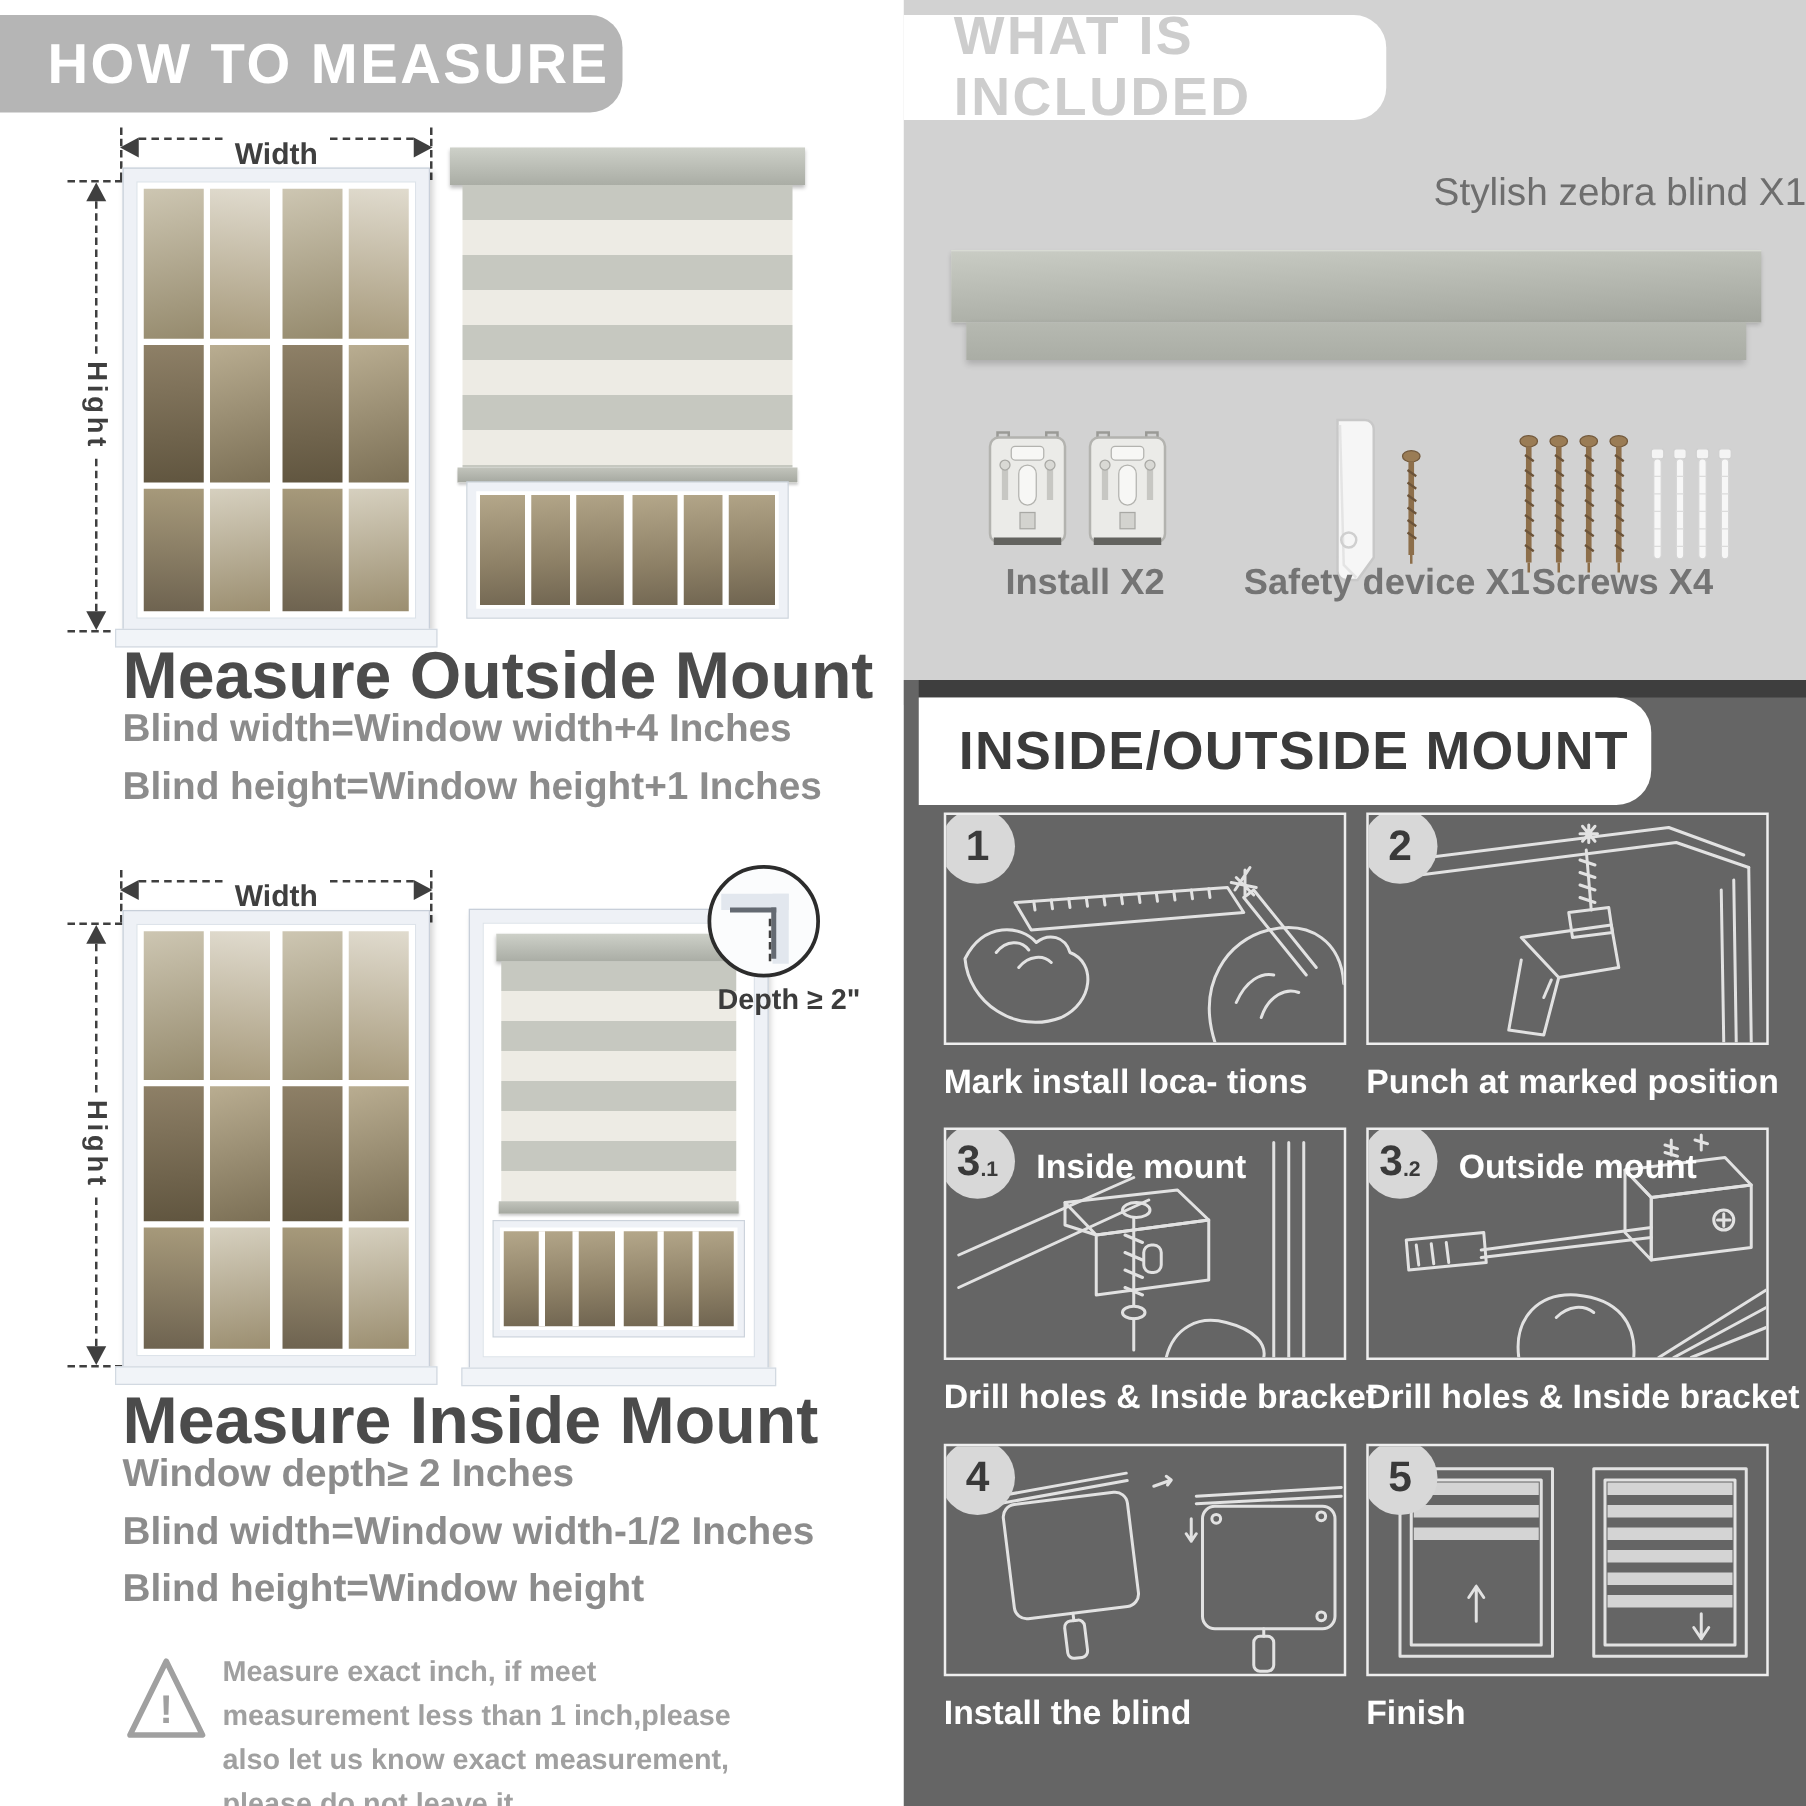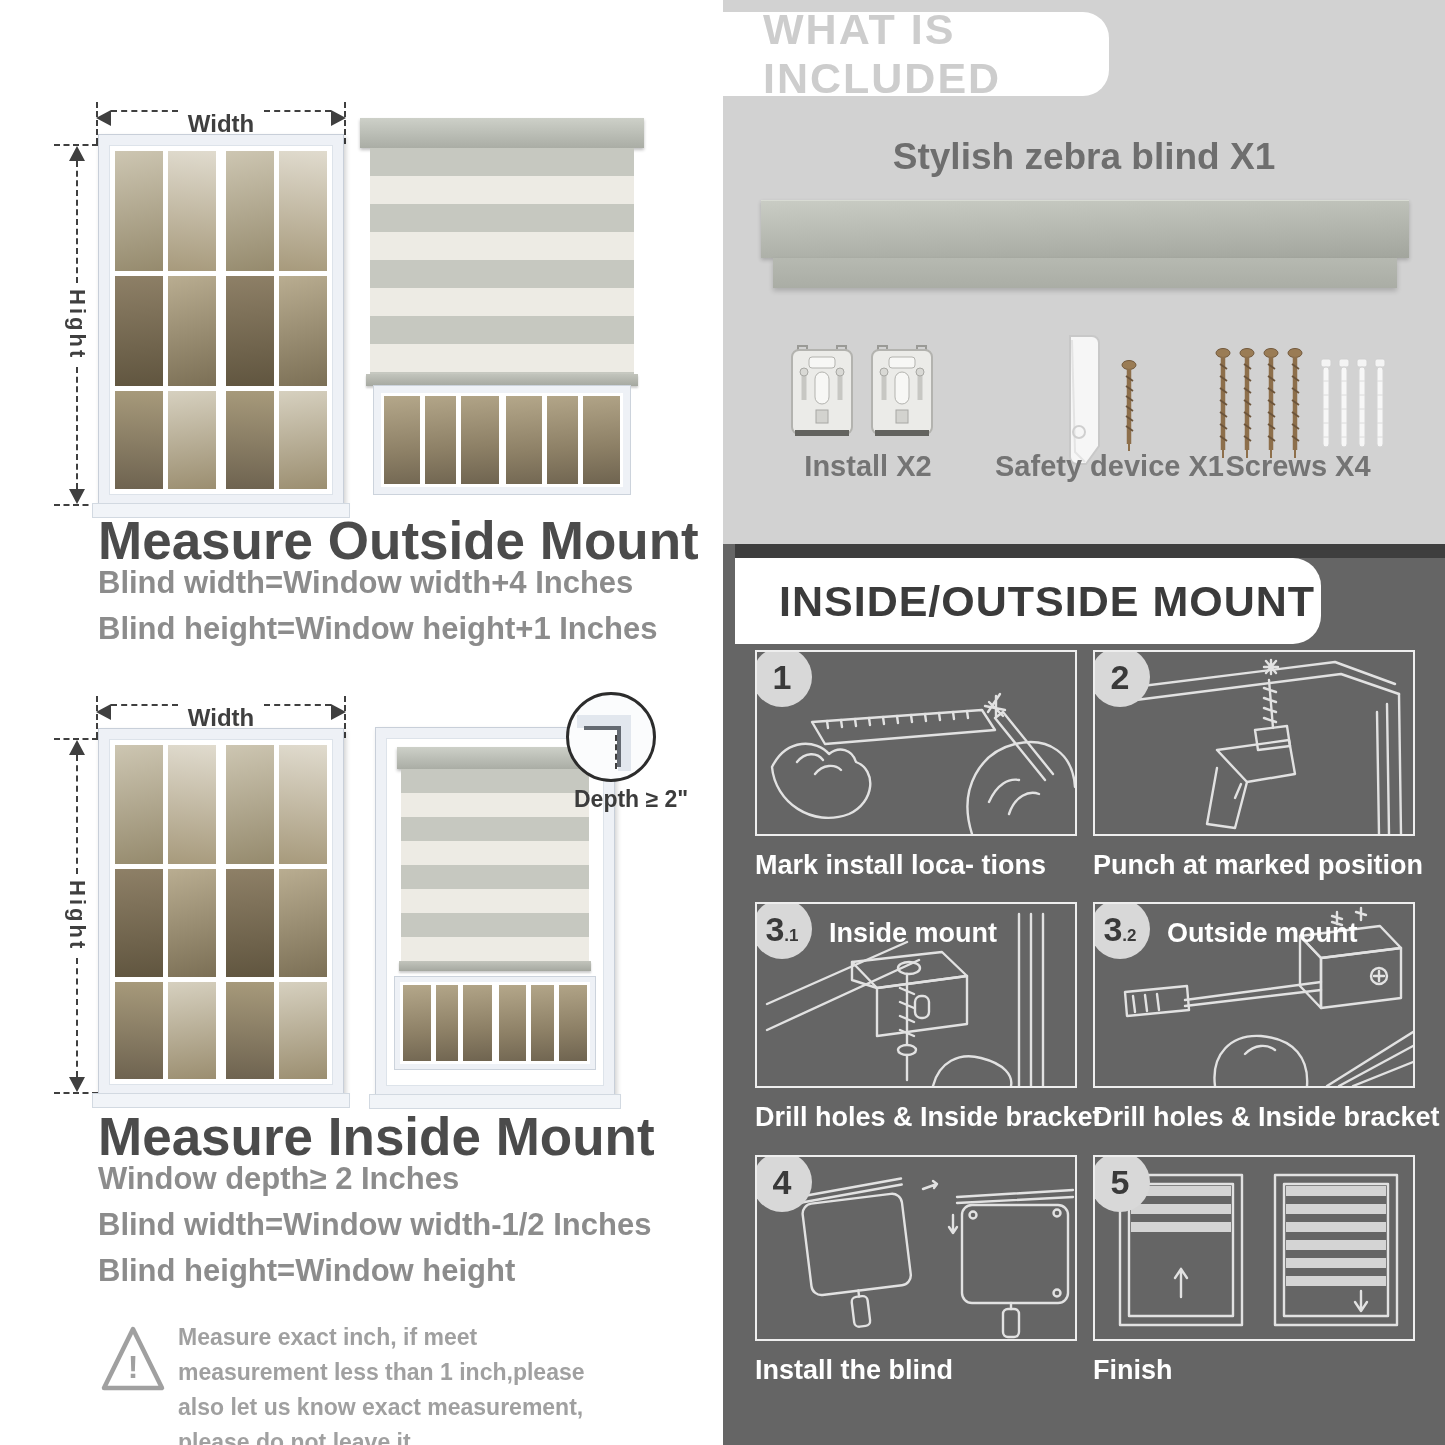--- a/index.html
+++ b/index.html
@@ -59,45 +59,48 @@
   .callout{border:3px solid #2c2c2c;border-radius:50%;background:#fbfcfd;overflow:hidden;}
   .callout i{position:absolute;display:block;}
   .cl1{left:8px;top:20px;width:54px;height:56px;border-top:13px solid #e2e7ee;border-right:13px solid #e2e7ee;}
   .cl2{left:15px;top:31px;width:37px;height:41px;border-top:4px solid #646a72;border-right:4px solid #646a72;}
   .cld{left:46px;top:40px;height:34px;border-left:2px dashed #3f3f3f;}
 
   
   .right-top{background:#d2d2d2;}
   .inc-header{position:absolute;left:0;top:12px;width:386px;height:84px;background:#fff;border-radius:0 26px 26px 0;
         display:flex;align-items:center;padding-left:40px;font-size:43px;font-weight:bold;color:#cdcdcd;letter-spacing:2px;}
-  .inc-blind-label{position:absolute;left:0;right:0;top:136px;text-align:center;font-size:37px;font-weight:bold;color:#6e6e6e;}
+  .inc-blind-label{position:absolute;left:0;right:0;top:136px;text-align:right;font-size:31px;font-weight:normal;color:#6e6e6e;}
   .hr-main{position:absolute;left:38px;top:200px;width:648px;height:58px;border-top:1px solid #d8dbd3;
         background:linear-gradient(178deg,#c9ccc4,#aeb1a9 70%,#a2a59d);box-shadow:0 2px 4px rgba(0,0,0,.2);}
   .hr-lip{position:absolute;left:50px;top:258px;width:624px;height:30px;
         background:linear-gradient(180deg,#b6b9b1,#aaada5);box-shadow:0 3px 5px rgba(0,0,0,.18);}
   .inc-label{position:absolute;top:450px;width:210px;text-align:center;font-size:29px;font-weight:bold;color:#747474;white-space:nowrap;}
 
   .dark-sec{background:#656565;}
   .dark-bar{position:absolute;left:12px;right:0;top:0;height:14px;background:#3e3e3e;}
   .mnt-header{position:absolute;left:12px;top:14px;width:586px;height:86px;background:#fff;border-radius:0 28px 28px 0;
-        display:flex;align-items:center;padding-left:44px;font-size:43px;font-weight:bold;color:#3b3b3b;letter-spacing:1px;}
+        display:flex;align-items:center;padding-left:32px;font-size:43px;font-weight:bold;color:#3b3b3b;letter-spacing:1px;}
   .step-img{position:absolute;width:322px;height:186px;border:2px solid #eeeeee;overflow:hidden;}
   .badge{position:absolute;top:-5px;left:-5px;width:60px;height:60px;border-radius:50%;background:#d8d8d8;
         color:#3a3a3a;display:flex;align-items:center;justify-content:center;}
   .badge b{font-size:34px;}
   .badge i{font-style:normal;font-weight:bold;font-size:17px;margin-top:14px;}
   .step-title{position:absolute;left:72px;top:14px;font-size:27px;font-weight:bold;color:#fff;}
   .step-cap{position:absolute;width:330px;font-size:27px;font-weight:bold;color:#fff;white-space:nowrap;}
   .lineart{stroke:#e2e2e2;fill:none;stroke-width:2.4;stroke-linecap:round;stroke-linejoin:round;}
 </style>
 </head>
 <body>
 
 <div class="canvas">
 
+  <div class="abs lhdr">
+    <span>HOW TO MEASURE</span>
+  </div>
 
   <div class="abs dim-h" style="left:96px;top:110px;width:250px;">
     <span class="tickv" style="left:0;"></span>
     <span class="tickv" style="right:0;"></span>
     <span class="ah al"></span>
     <span class="dline"></span>
     <span class="dlbl">Width</span>
     <span class="dline"></span>
     <span class="ah ar"></span>
   </div>

